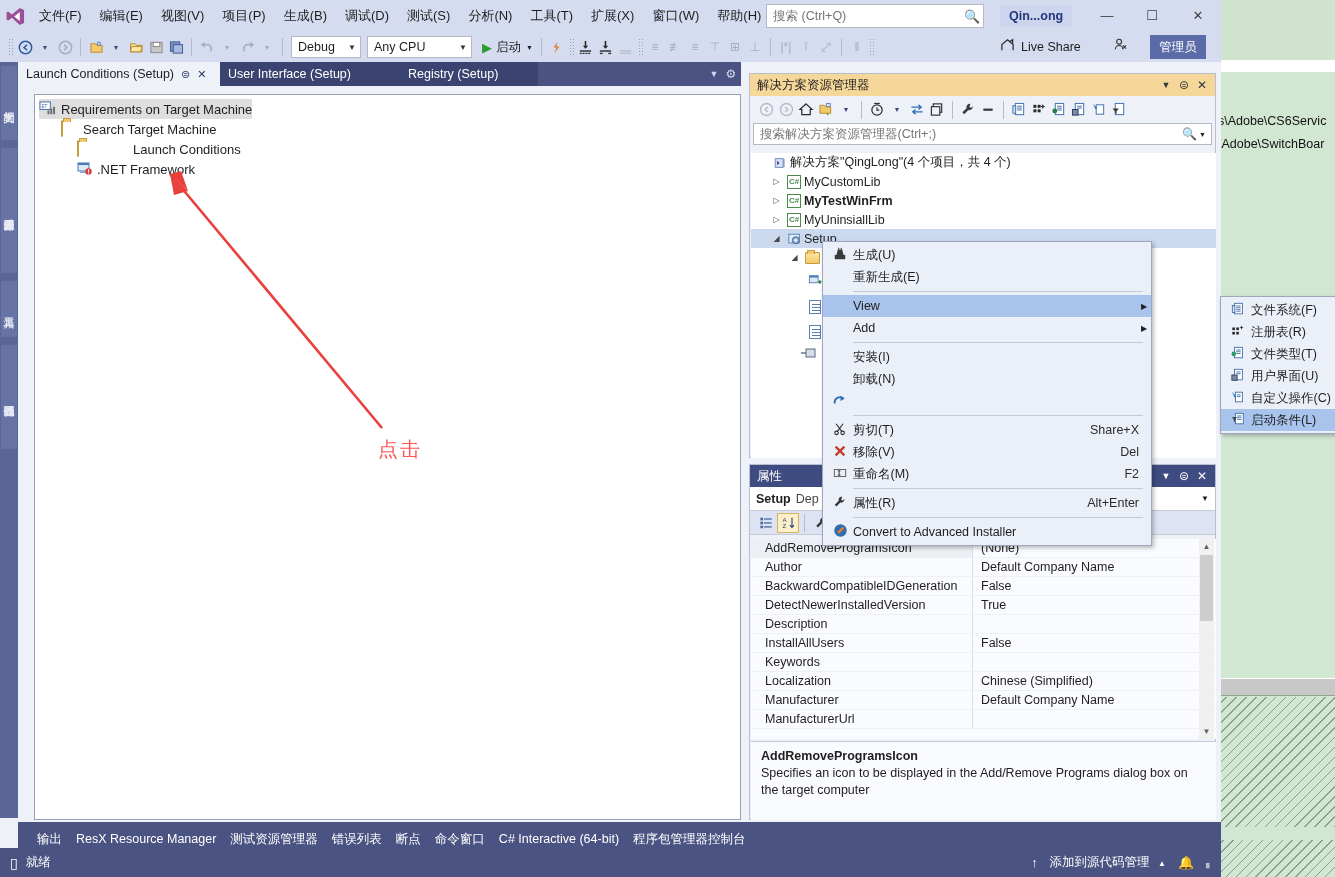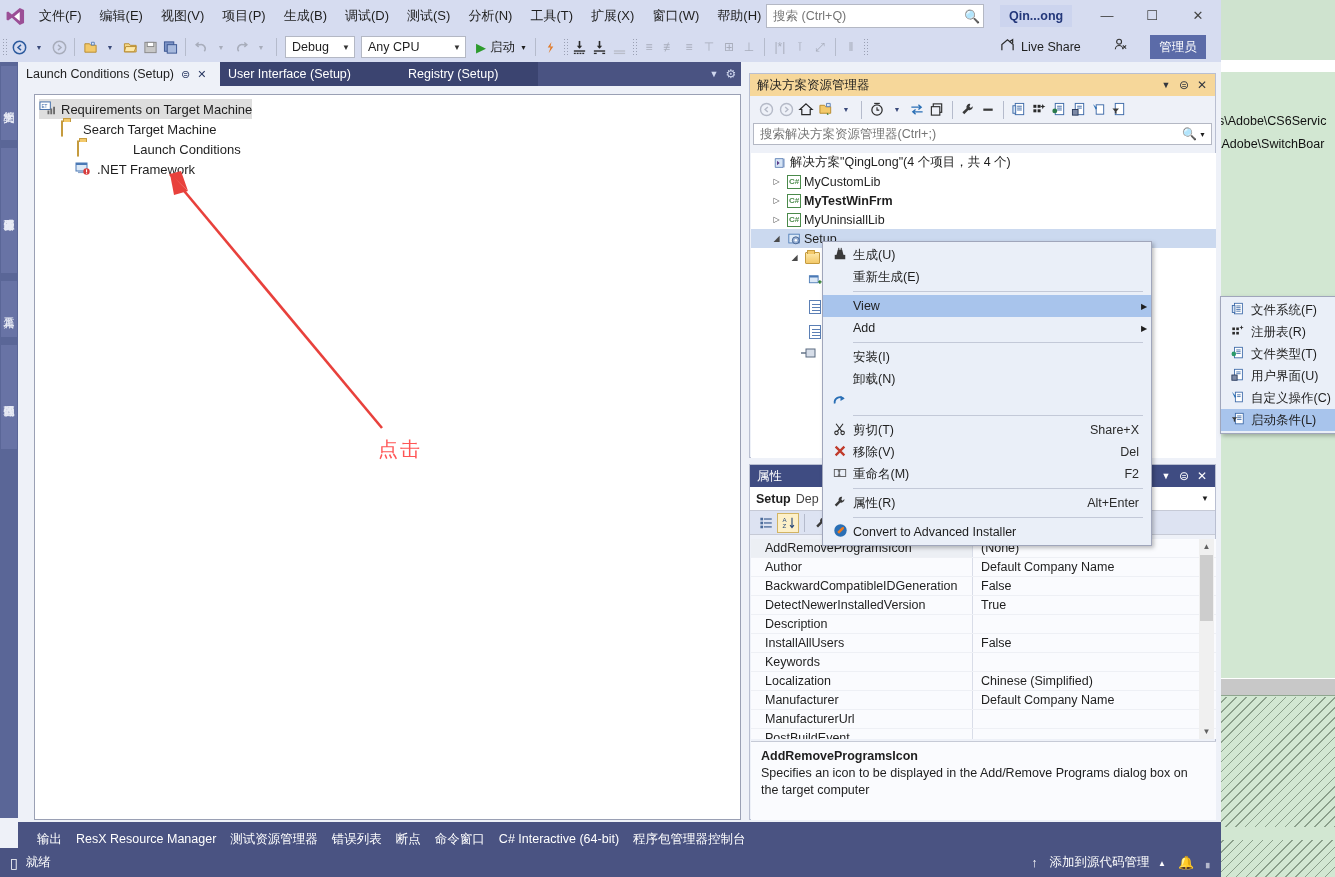--- a/index.html
+++ b/index.html
@@ -29,21 +29,21 @@
   #vs-logo { width:30px; height:32px; display:flex; align-items:center; justify-content:center; }
   .menu-item { padding:0 9px; height:32px; line-height:32px; font-size:13px; color:#1e1e1e; cursor:default; white-space:nowrap; }
   #qsearch { position:absolute; left:766px; top:4px; width:218px; height:24px; background:#fff; border:1px solid #b4b8c4; display:flex; align-items:center; }
   #qsearch input { border:0; outline:0; flex:1; font-size:12.5px; color:#555; padding:0 6px; background:transparent; font-family:inherit; }
   #qsearch .mag { width:22px; text-align:center; color:#333; font-size:13px; }
   #acct { position:absolute; left:1000px; top:5px; height:22px; padding:0 9px; background:#ccd4ee; color:#23377a; font-weight:bold; font-size:12.5px; line-height:22px; }
   .wbtn { position:absolute; top:0; width:44px; height:32px; line-height:32px; text-align:center; font-size:13px; color:#444; }
   #w-min { left:1085px; } #w-max { left:1130px; } #w-close { left:1176px; }
 
   
-  #toolbar { position:absolute; left:0; top:32px; width:1221px; height:30px; background:#d6dcf0; display:flex; align-items:center; }
+  #toolbar { position:absolute; left:0; top:32px; width:1221px; height:30px; background:#d6dcf0; display:flex; align-items:center; padding-left:6px; }
   .tb { height:22px; min-width:20px; display:flex; align-items:center; justify-content:center; padding:0 2px; color:#3a4a7a; font-size:12px; }
   .tb.dis { color:#a8adbb; }
   .tbsep { width:1px; height:18px; background:#b5bbcc; margin:0 5px; }
   .tbgrip { width:5px; height:18px; background-image:radial-gradient(#9aa0b4 35%, transparent 36%); background-size:3px 3px; margin:0 2px; }
   .combo { height:22px; background:#fff; border:1px solid #b4b8c4; display:flex; align-items:center; padding:0 4px 0 6px; font-size:12.5px; margin:0 3px; }
   .combo .cv { flex:1; white-space:nowrap; }
   .combo .car { font-size:8px; color:#333; padding-left:6px; }
   #run-btn { display:flex; align-items:center; font-size:12.5px; color:#1e1e1e; padding:0 3px; }
   #live-share { position:absolute; left:1000px; top:4px; height:22px; display:flex; align-items:center; font-size:12.5px; color:#1e1e1e; }
   #admin-badge { position:absolute; left:1150px; top:3px; width:56px; height:24px; background:#5b6ba8; color:#fff; font-size:12.5px; text-align:center; line-height:24px; }
@@ -356,21 +356,21 @@
       <span>Requirements on Target Machine</span>
     </div>
     <div class="tree-row" style="left:26px;top:24px;">
       <span class="ic"><span class="folder" style="margin-top:3px;"></span></span>
       <span>Search Target Machine</span>
     </div>
     <div class="tree-row" style="left:42px;top:44px;gap:34px;">
       <span class="ic"><span class="folder" style="margin-top:3px;"></span></span>
       <span>Launch Conditions</span>
     </div>
-    <div class="tree-row" style="left:40px;top:64px;">
+    <div class="tree-row" style="left:40px;top:64px;text-align:right;">
       <span class="ic">
         <svg width="16" height="15" viewBox="0 0 16 15">
             <rect x="1" y="2" width="11" height="8" fill="#dce9f7" stroke="#4a79b5"></rect>
             <rect x="1" y="2" width="11" height="2" fill="#4a79b5"></rect>
             <rect x="3" y="10.5" width="7" height="1.6" fill="#8aa6cc"></rect>
             <circle cx="11.5" cy="10.5" r="3.2" fill="#d93c3c"></circle>
             <rect x="11" y="8.4" width="1.1" height="2.6" fill="#fff"></rect>
             <rect x="11" y="11.6" width="1.1" height="1.1" fill="#fff"></rect>
           </svg>
       </span>
@@ -656,24 +656,20 @@
         <span class="pv">Chinese (Simplified)</span>
       </div>
       <div class="prow">
         <span class="pk">Manufacturer</span>
         <span class="pv">Default Company Name</span>
       </div>
       <div class="prow">
         <span class="pk">ManufacturerUrl</span>
         <span class="pv"></span>
       </div>
-      <div class="prow">
-        <span class="pk">PostBuildEvent</span>
-        <span class="pv"></span>
-      </div>
     </div>
     <div id="pscroll">
       <div class="up">▲</div>
       <div class="thumb"></div>
       <div class="dn" style="position:absolute;bottom:0;">▼</div>
     </div>
 
     <div id="props-desc">
       <div class="t">AddRemoveProgramsIcon</div>
       <div class="d">Specifies an icon to be displayed in the Add/Remove Programs dialog box on the target computer</div>

